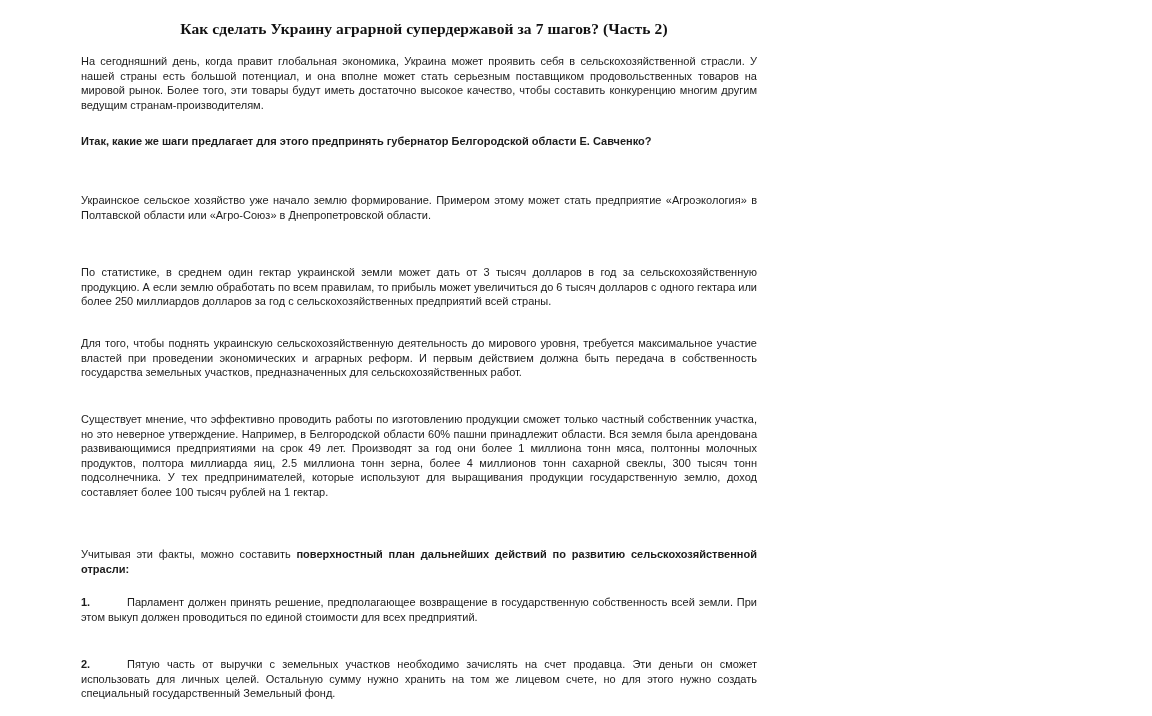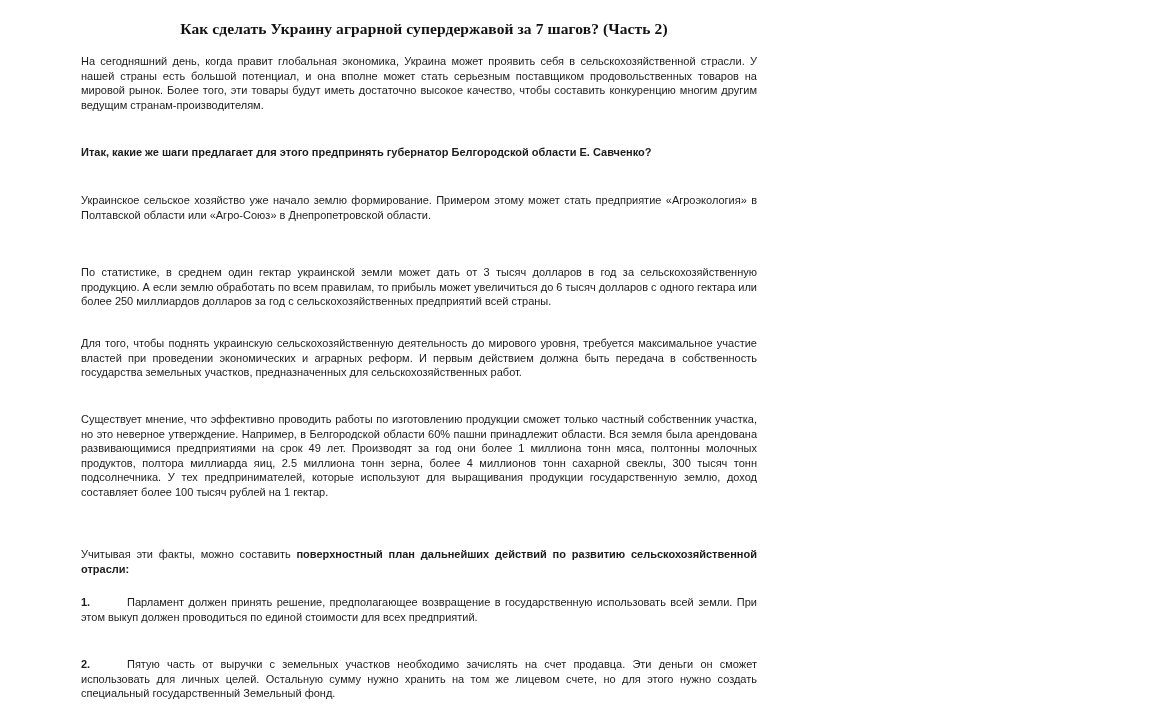--- a/index.html
+++ b/index.html
@@ -49,28 +49,28 @@
     }
   </style>
 </head>
 <body>
 
 <div class="page">
   <h1 class="doc-title">Как сделать Украину аграрной супердержавой за 7 шагов? (Часть 2)</h1>
 
   <p class="para" style="position:absolute; top:42px; width:676px;">На сегодняшний день, когда правит глобальная экономика, Украина может проявить себя в сельскохозяйственной страсли. У нашей страны есть большой потенциал, и она вполне может стать серьезным поставщиком продовольственных товаров на мировой рынок. Более того, эти товары будут иметь достаточно высокое качество, чтобы составить конкуренцию многим другим ведущим странам-производителям.</p>
 
-  <p class="para bold" style="position:absolute; top:133px; width:676px;">Итак, какие же шаги предлагает для этого предпринять губернатор Белгородской области Е. Савченко?</p>
+  <p class="para bold" style="position:absolute; top:122px; width:676px;">Итак, какие же шаги предлагает для этого предпринять губернатор Белгородской области Е. Савченко?</p>
 
   <p class="para" style="position:absolute; top:181px; width:676px;">Украинское сельское хозяйство уже начало землю формирование. Примером этому может стать предприятие «Агроэкология» в Полтавской области или «Агро-Союз» в Днепропетровской области.</p>
 
   <p class="para" style="position:absolute; top:253px; width:676px;">По статистике, в среднем один гектар украинской земли может дать от 3 тысяч долларов в год за сельскохозяйственную продукцию. А если землю обработать по всем правилам, то прибыль может увеличиться до 6 тысяч долларов с одного гектара или более 250 миллиардов долларов за год с сельскохозяйственных предприятий всей страны.</p>
 
   <p class="para" style="position:absolute; top:324px; width:676px;">Для того, чтобы поднять украинскую сельскохозяйственную деятельность до мирового уровня, требуется максимальное участие властей при проведении экономических и аграрных реформ. И первым действием должна быть передача в собственность государства земельных участков, предназначенных для сельскохозяйственных работ.</p>
 
   <p class="para" style="position:absolute; top:400px; width:676px;">Существует мнение, что эффективно проводить работы по изготовлению продукции сможет только частный собственник участка, но это неверное утверждение. Например, в Белгородской области 60% пашни принадлежит области. Вся земля была арендована развивающимися предприятиями на срок 49 лет. Производят за год они более 1 миллиона тонн мяса, полтонны молочных продуктов, полтора миллиарда яиц, 2.5 миллиона тонн зерна, более 4 миллионов тонн сахарной свеклы, 300 тысяч тонн подсолнечника. У тех предпринимателей, которые используют для выращивания продукции государственную землю, доход составляет более 100 тысяч рублей на 1 гектар.</p>
 
   <p class="para" style="position:absolute; top:535px; width:676px;"><span>Учитывая эти факты, можно составить </span><span class="b">поверхностный план дальнейших действий по развитию сельскохозяйственной отрасли:</span></p>
 
-  <p class="para" style="position:absolute; top:583px; width:676px;"><span class="list-num">1.</span><span>Парламент должен принять решение, предполагающее возвращение в государственную использовать всей земли. При этом выкуп должен проводиться по единой стоимости для всех предприятий.</span></p>
+  <p class="para" style="position:absolute; top:583px; width:676px;"><span class="list-num">1.</span><span>Парламент должен принять решение, предполагающее возвращение в государственную собственность всей земли. При этом выкуп должен проводиться по единой стоимости для всех предприятий.</span></p>
 
   <p class="para" style="position:absolute; top:645px; width:676px;"><span class="list-num">2.</span><span>Пятую часть от выручки с земельных участков необходимо зачислять на счет продавца. Эти деньги он сможет использовать для личных целей. Остальную сумму нужно хранить на том же лицевом счете, но для этого нужно создать специальный государственный Земельный фонд.</span></p>
 </div>
 
 </body></html>

